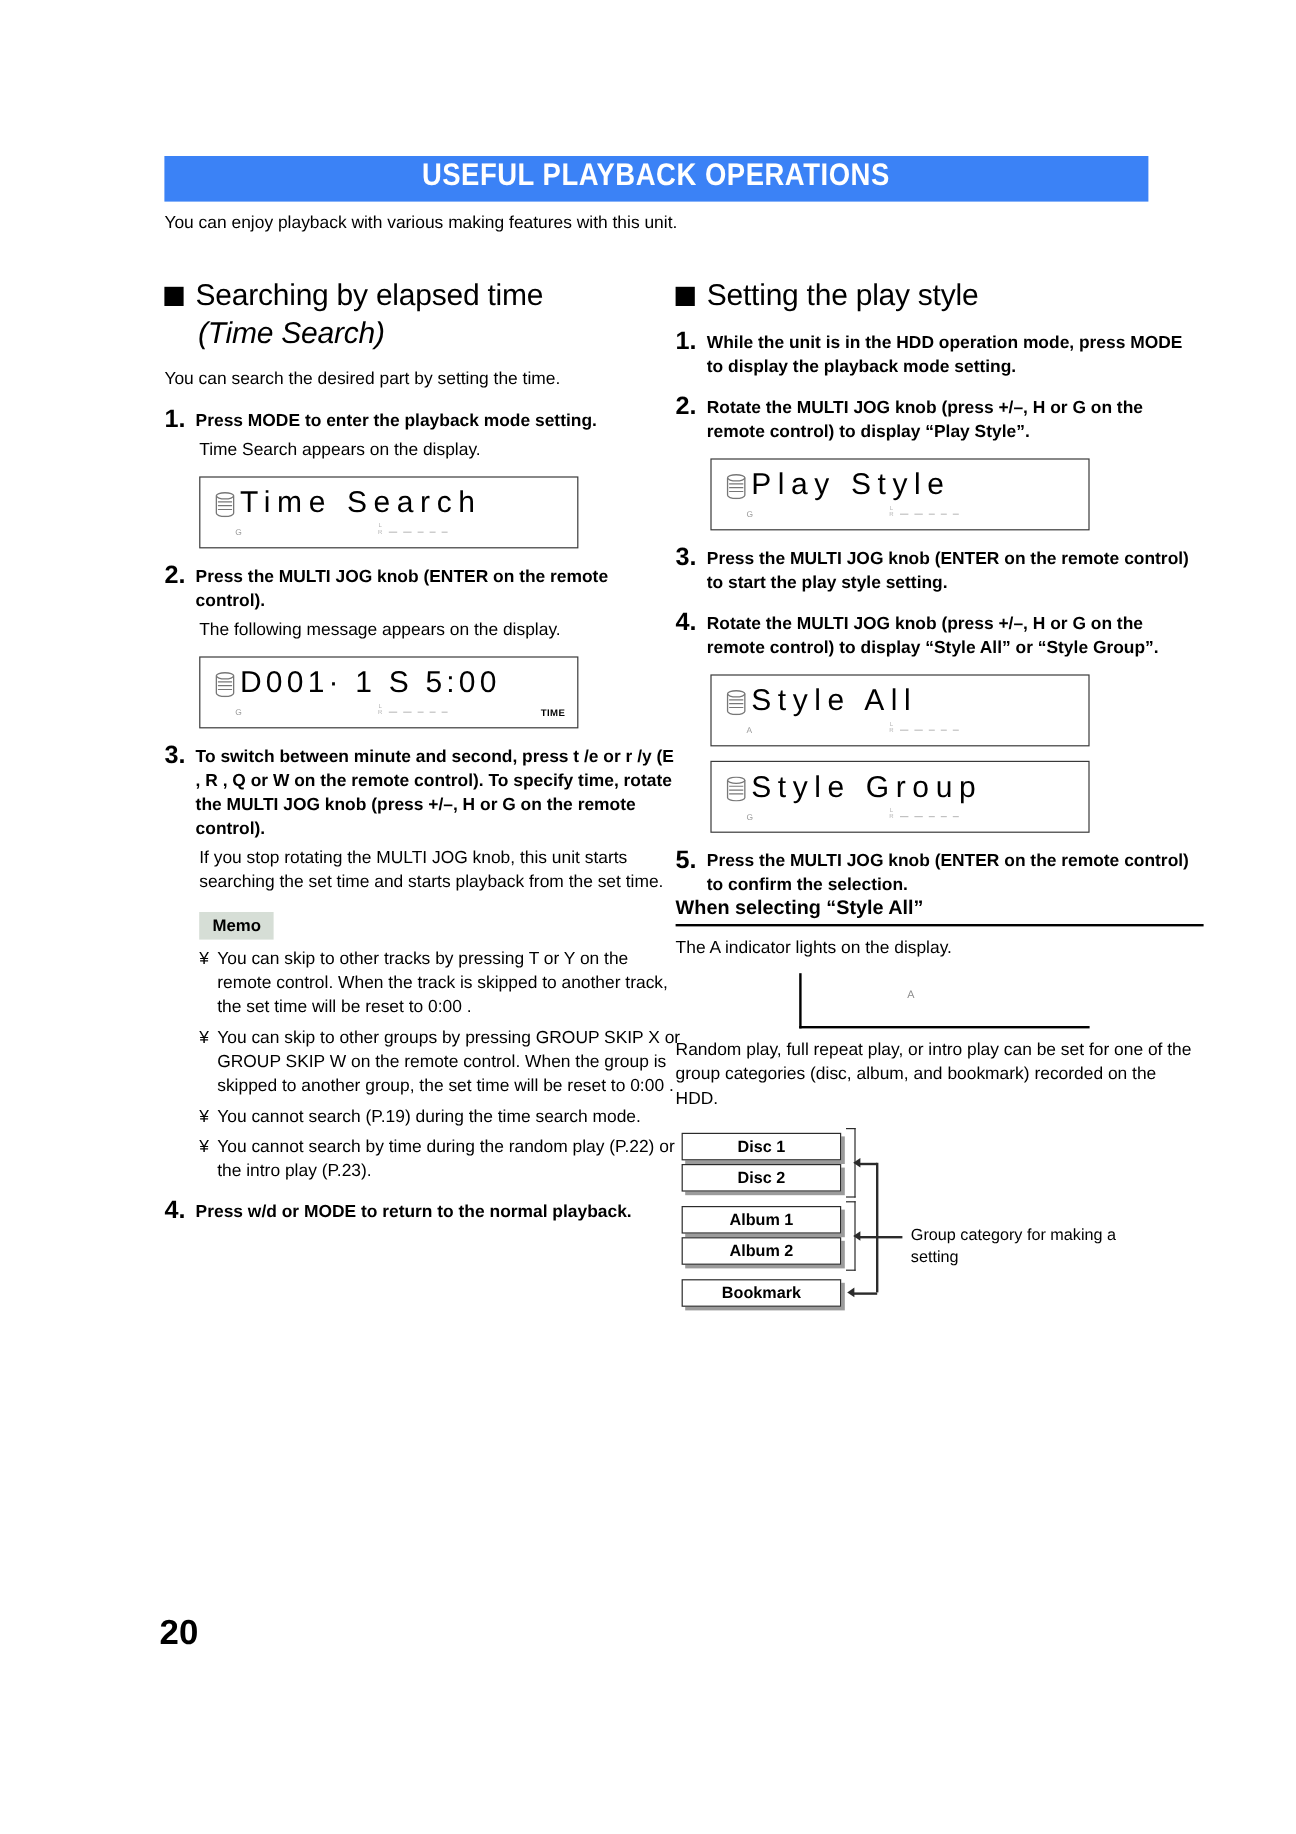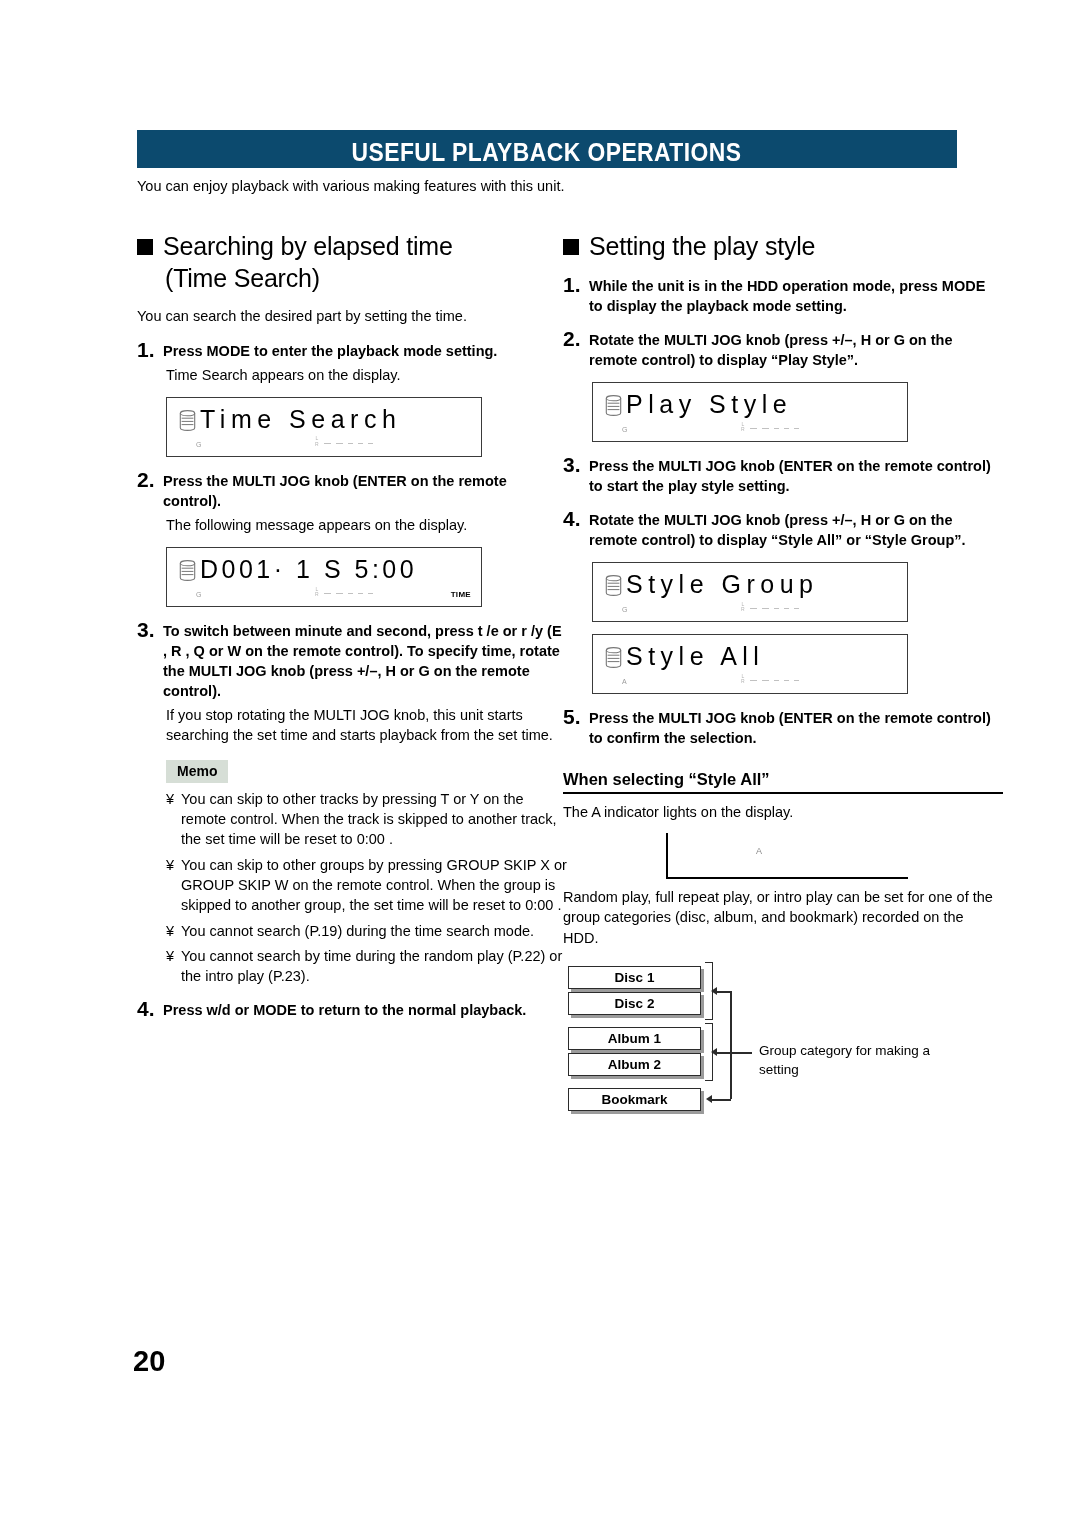--- a/index.html
+++ b/index.html
@@ -23,23 +23,23 @@
     height: 1528px;
   }
 
   
   .title-bar {
     position: absolute;
     left: 137px;
     top: 130px;
     width: 820px;
     height: 38px;
-    background: #0c4a6e;
+    background: #3b82f6;
     display: flex;
-    align-items: flex-end;
+    align-items: flex-start;
     justify-content: center;
   }
   .title-bar .title-text {
     color: #ffffff;
     font-size: 26px;
     font-weight: bold;
     letter-spacing: 0.5px;
     transform: scaleX(0.88);
     white-space: nowrap;
   }
@@ -79,21 +79,21 @@
   .sec-head .sq {
     display: inline-block;
     width: 16px;
     height: 16px;
     background: #000;
     margin-right: 10px;
     margin-top: 9px;
     flex: 0 0 auto;
   }
   .sec-head .ht { display: block; }
-  .sec-head .ht .l2 { display: block; padding-left: 2px; }
+  .sec-head .ht .l2 { display: block; padding-left: 2px; font-style: italic; }
 
   .body-para {
     font-size: 14.5px;
     line-height: 1.42;
     margin-top: 12px;
   }
 
   
   .step {
     display: flex;
@@ -202,21 +202,20 @@
     margin-top: 5px;
   }
   .memo-item .bull {
     flex: 0 0 auto;
     width: 15px;
   }
   .memo-item .mtxt { flex: 1 1 auto; }
 
   
   .subhead {
-    margin-top: 22px;
     font-size: 16.5px;
     font-weight: bold;
     border-bottom: 2.5px solid #000;
     padding-bottom: 3px;
   }
   .right-para {
     font-size: 14.5px;
     line-height: 1.42;
     margin-top: 8px;
   }
@@ -463,42 +462,42 @@
     </div>
 
     <div class="lcd">
       <svg class="hdd-icon" viewBox="0 0 17 21">
         <ellipse cx="8.5" cy="3.2" rx="7.2" ry="2.6" fill="none" stroke="#777" stroke-width="1.1"></ellipse>
         <path d="M1.3 3.2 L1.3 17.8 A7.2 2.6 0 0 0 15.7 17.8 L15.7 3.2" fill="none" stroke="#777" stroke-width="1.1"></path>
         <line x1="2.6" y1="8.2" x2="14.4" y2="8.2" stroke="#777" stroke-width="1"></line>
         <line x1="2.6" y1="11.4" x2="14.4" y2="11.4" stroke="#777" stroke-width="1"></line>
         <line x1="2.6" y1="14.6" x2="14.4" y2="14.6" stroke="#777" stroke-width="1"></line>
       </svg>
-      <span class="lcd-text">Style  Group</span>
-      <span class="mini-mark">G</span>
+      <span class="lcd-text">Style  All</span>
+      <span class="mini-mark">A</span>
       <span class="indicators">
         <span class="blk">L<br>R</span>
         <span class="dsh"></span>
         <span class="dsh"></span>
         <span class="dsh s"></span>
         <span class="dsh s"></span>
         <span class="dsh s"></span>
       </span>
     </div>
 
     <div class="lcd">
       <svg class="hdd-icon" viewBox="0 0 17 21">
         <ellipse cx="8.5" cy="3.2" rx="7.2" ry="2.6" fill="none" stroke="#777" stroke-width="1.1"></ellipse>
         <path d="M1.3 3.2 L1.3 17.8 A7.2 2.6 0 0 0 15.7 17.8 L15.7 3.2" fill="none" stroke="#777" stroke-width="1.1"></path>
         <line x1="2.6" y1="8.2" x2="14.4" y2="8.2" stroke="#777" stroke-width="1"></line>
         <line x1="2.6" y1="11.4" x2="14.4" y2="11.4" stroke="#777" stroke-width="1"></line>
         <line x1="2.6" y1="14.6" x2="14.4" y2="14.6" stroke="#777" stroke-width="1"></line>
       </svg>
-      <span class="lcd-text">Style  All</span>
-      <span class="mini-mark">A</span>
+      <span class="lcd-text">Style  Group</span>
+      <span class="mini-mark">G</span>
       <span class="indicators">
         <span class="blk">L<br>R</span>
         <span class="dsh"></span>
         <span class="dsh"></span>
         <span class="dsh s"></span>
         <span class="dsh s"></span>
         <span class="dsh s"></span>
       </span>
     </div>
 

